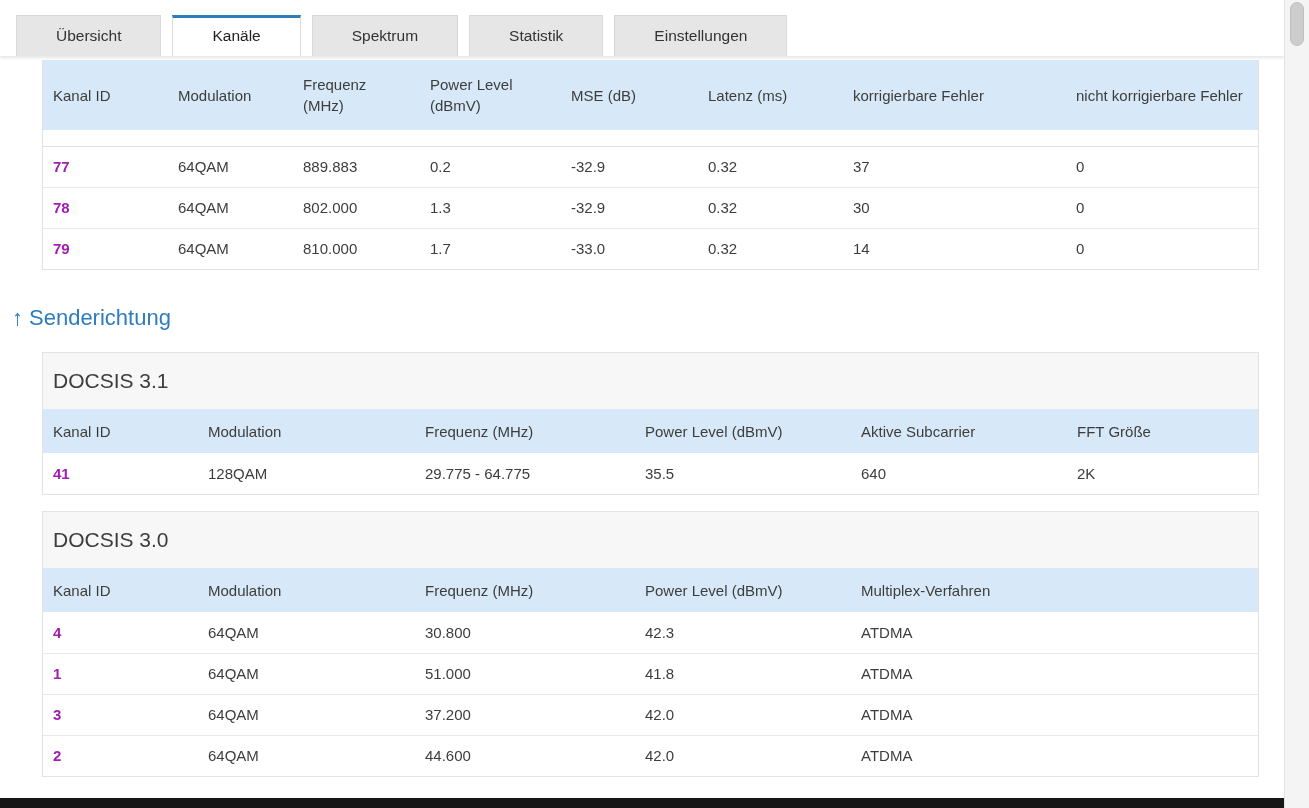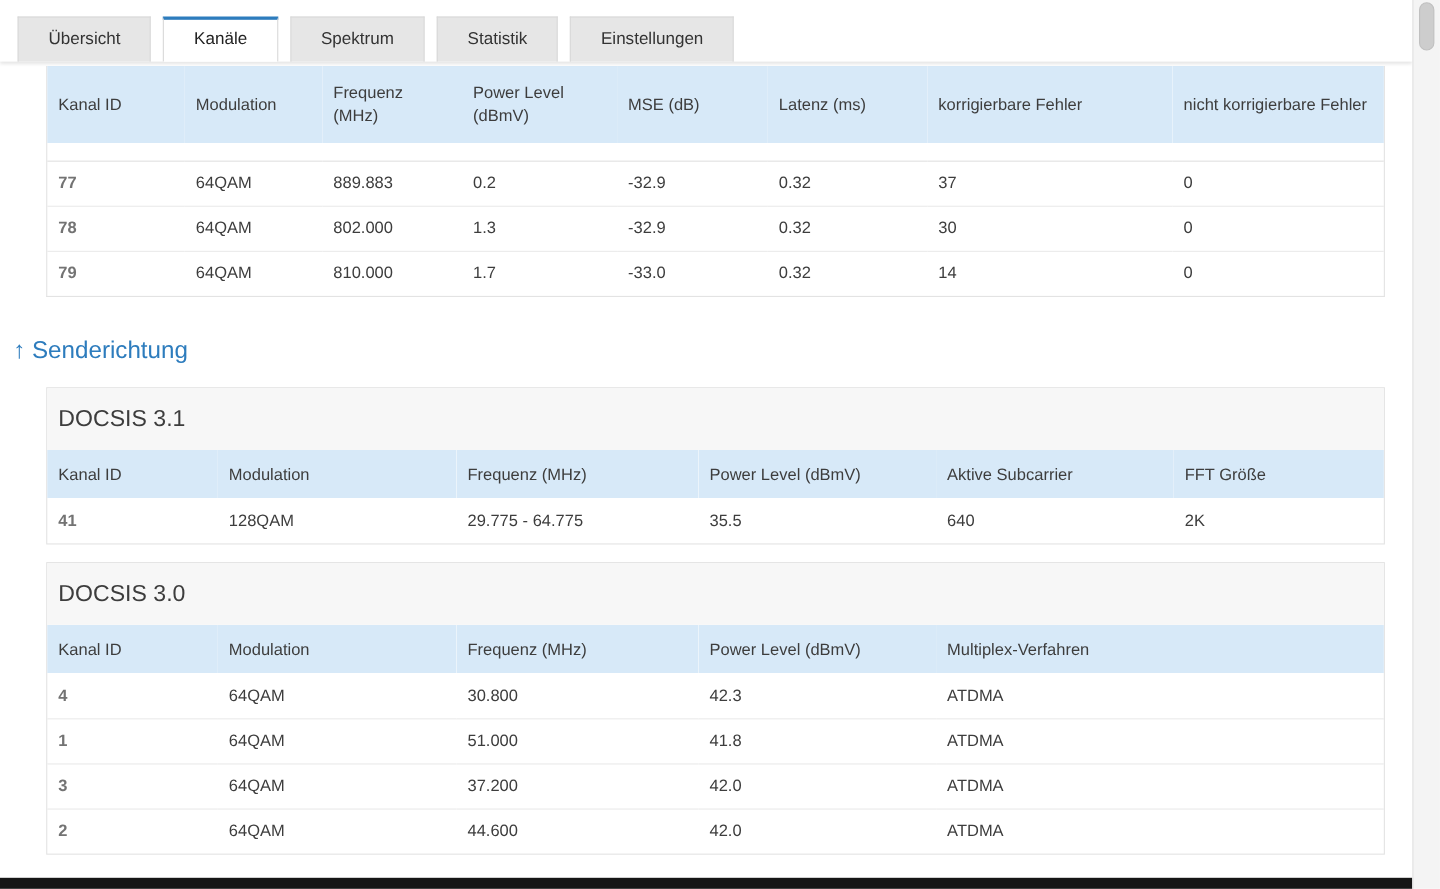--- a/index.html
+++ b/index.html
@@ -22,21 +22,21 @@
     box-shadow: 0 2px 3px rgba(0,0,0,0.10);
     position: relative;
     z-index: 2;
     width: 1284px;
   }
   .tabbar { display: flex; gap: 11px; height: 41px; }
   .tab {
     background: #e6e6e6;
     border: 1px solid #d9d9d9;
     border-bottom: none;
-    padding: 0 27px;
+    padding: 0 39px;
     line-height: 40px;
     font-size: 15.5px;
     color: #333333;
     cursor: pointer;
     white-space: nowrap;
   }
   .tab.active {
     background: #ffffff;
     border-top: 3px solid #2d7cbd;
     border-left: 1px solid #d9d9d9;
@@ -75,21 +75,21 @@
   .ds thead tr.bluehead th { height: 70px; line-height: 1.4; }
   .us thead tr.bluehead th { height: 44px; }
 
   tr.spacer-row td {
     height: 16px;
     border-bottom: 1px solid #e0e0e0;
     padding: 0;
   }
   tbody tr.data-row td { height: 41px; border-bottom: 1px solid #eaeaea; }
   tbody tr.data-row:last-child td { border-bottom: none; }
-  td.id-cell { font-weight: 700; color: #737373; }
+  td.id-cell { font-weight: 700; color: #a21caf; }
 
   .card-title {
     height: 56px;
     line-height: 56px;
     padding-left: 10px;
     background: #f7f7f7;
     color: #3d3d3d;
     font-size: 21px;
   }
 

